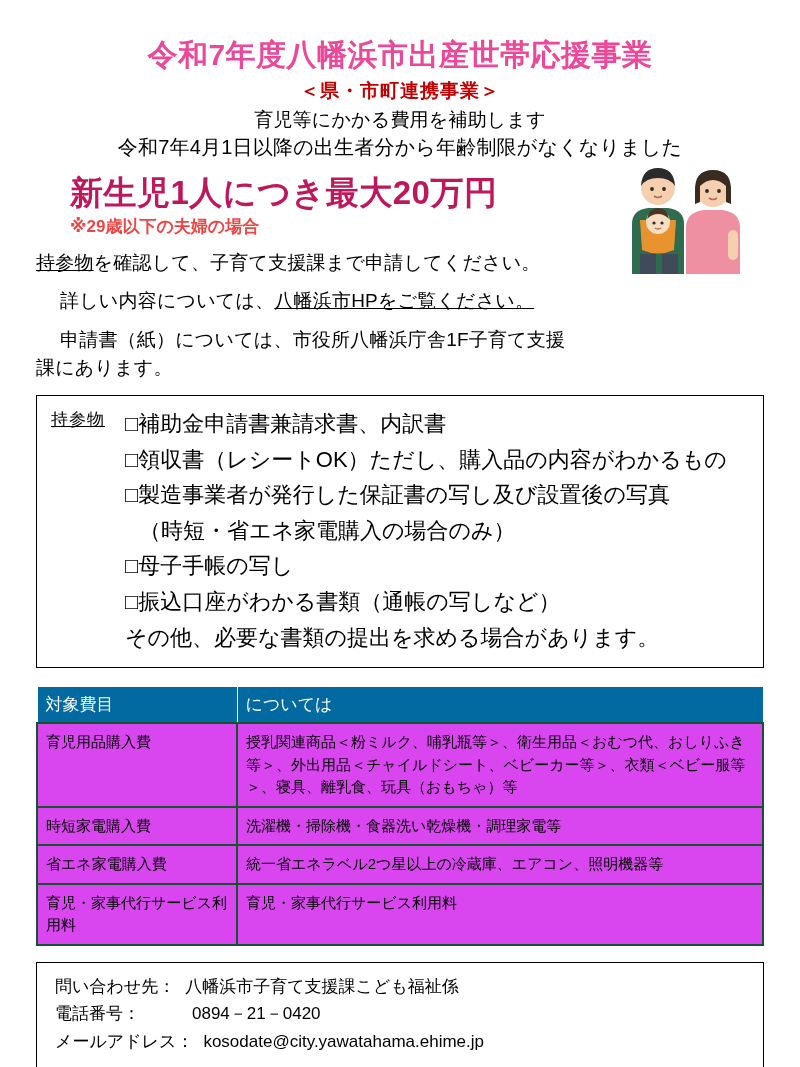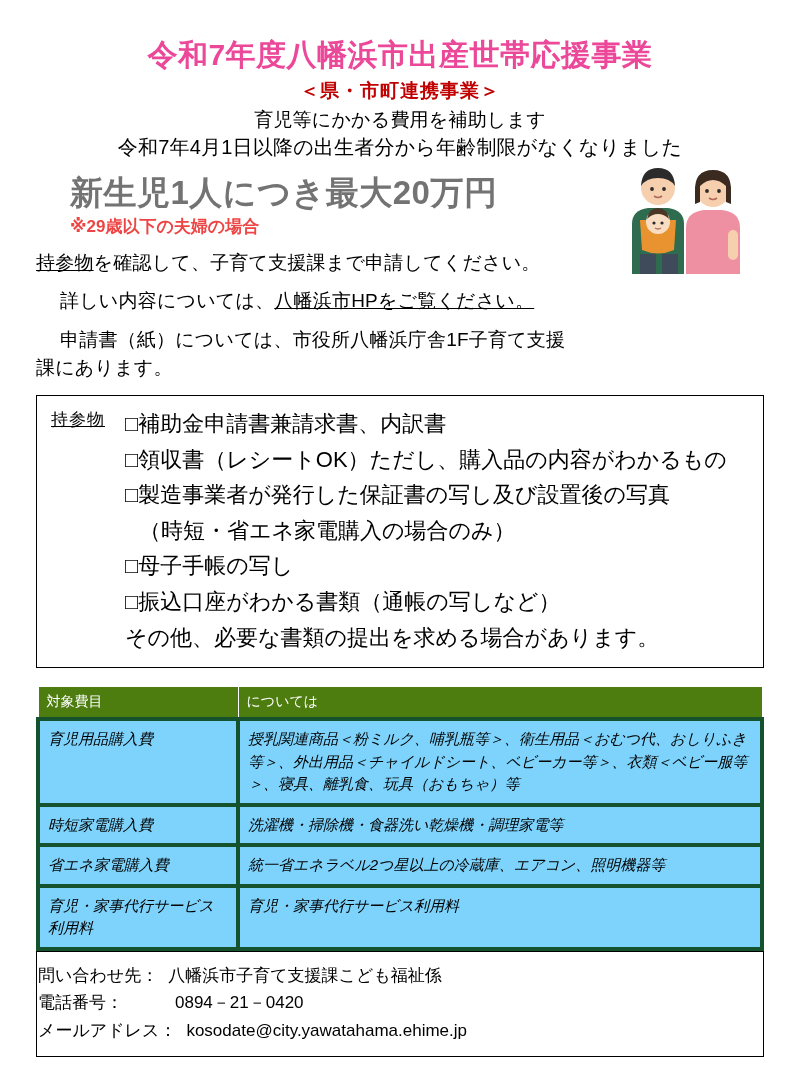--- a/index.html
+++ b/index.html
@@ -58,21 +58,21 @@
   }
 
   
   .amount-block {
     margin-top: 12px;
     padding-left: 34px;
     position: relative;
     z-index: 2;
   }
   .amount-main {
-    color: #737373;
+    color: #be185d;
     font-size: 33px;
     font-weight: bold;
     letter-spacing: 0.5px;
     line-height: 1.15;
   }
   .amount-note {
     color: #ef4444;
     font-size: 17px;
     font-weight: bold;
     line-height: 1.35;
@@ -121,43 +121,42 @@
   .items-list div { white-space: nowrap; }
 
   
   table.subsidy {
     width: 100%;
     border-collapse: collapse;
     margin-top: 18px;
     font-size: 15px;
   }
   table.subsidy th {
-    background: #4d7c0f;
+    background: #0369a1;
     color: #ffffff;
     font-weight: normal;
     text-align: left;
     padding: 6px 8px;
     border: 1px solid #ffffff;
-    font-size: 14px;
+    font-size: 17px;
   }
   table.subsidy td {
-    background: #7dd3fc;
+    background: #d946ef;
     padding: 7px 8px;
-    border: 4px solid #14532d;
+    border: 2px solid #14532d;
     vertical-align: top;
     line-height: 1.5;
-    font-style: italic;
   }
   table.subsidy col.c1 { width: 200px; }
 
   
   .contact-box {
     border: 1px solid #000000;
-    margin-top: 0;
-    padding: 10px 14px 12px 1px;
+    margin-top: 16px;
+    padding: 10px 14px 12px 18px;
     font-size: 17px;
     line-height: 1.62;
   }
   .contact-row { display: flex; }
   .contact-key { white-space: nowrap; }
   .contact-val { margin-left: 10px; white-space: nowrap; }
   .contact-val.mail { font-family: "Liberation Sans", sans-serif; }
 </style>
 </head>
 <body>

